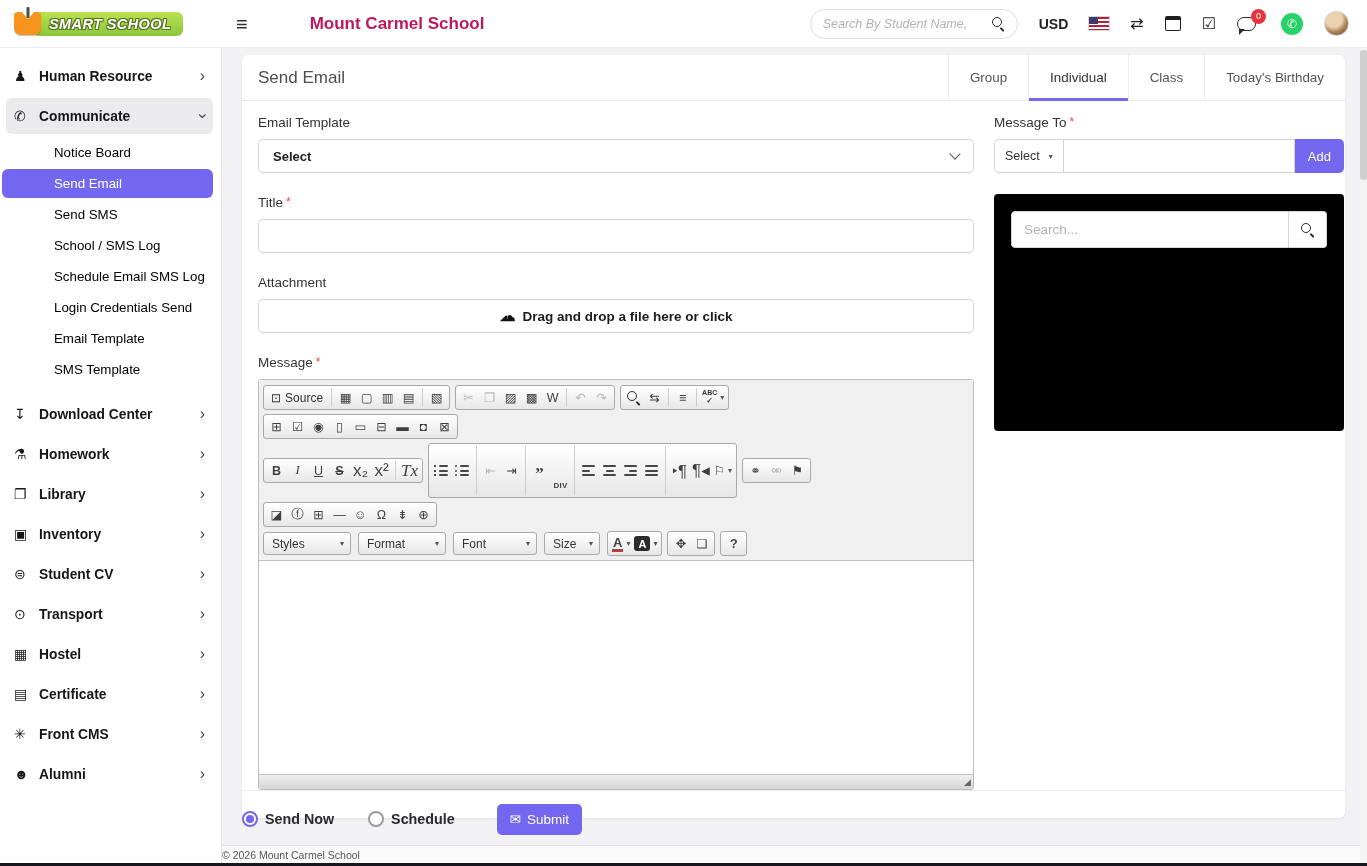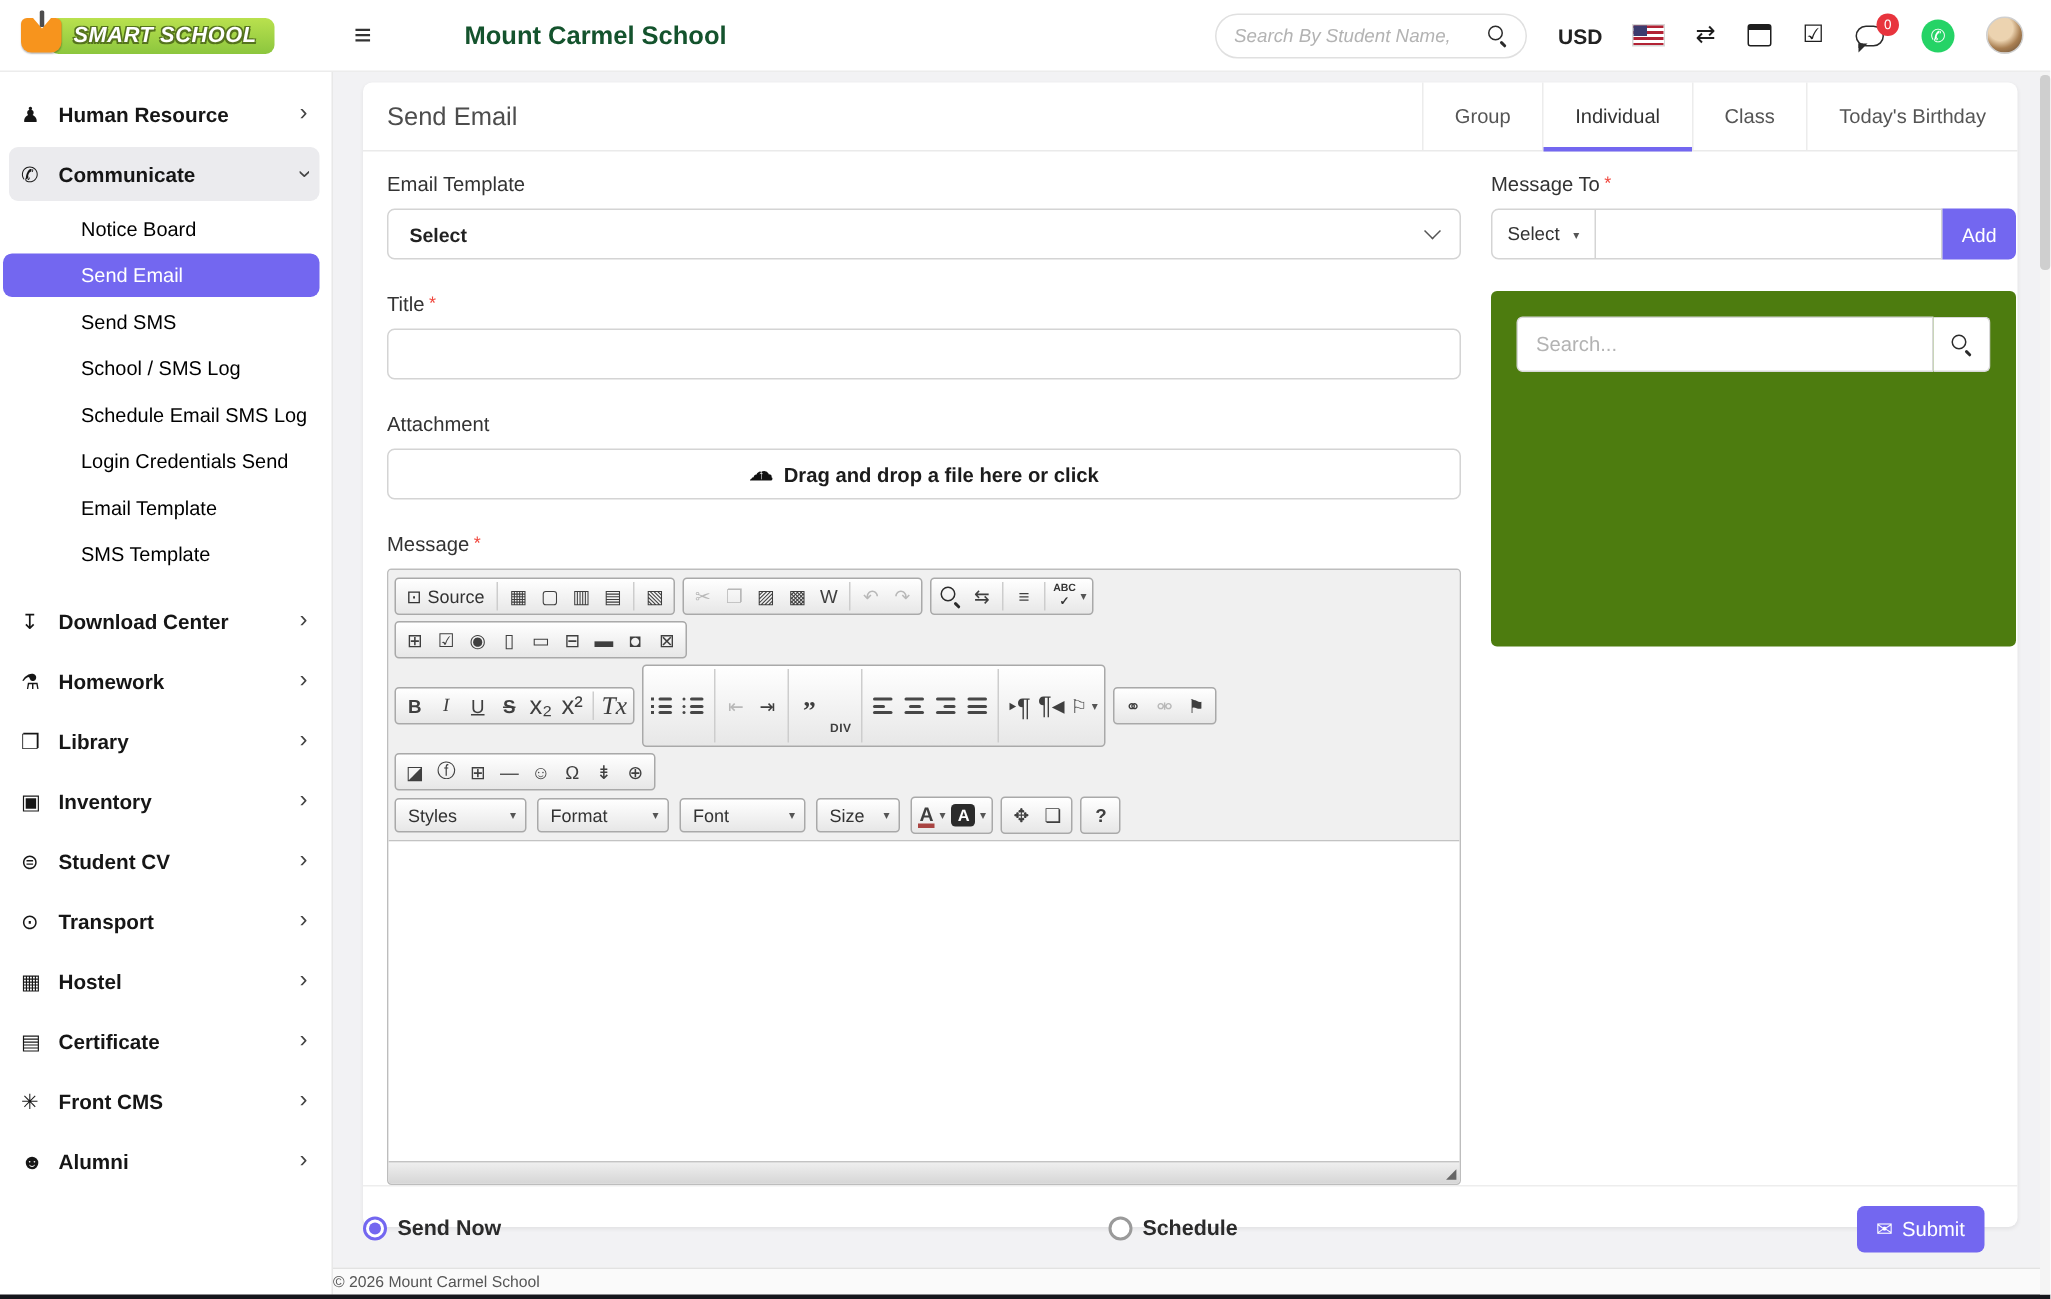--- a/index.html
+++ b/index.html
@@ -15,21 +15,21 @@
                border-radius:4px 4px 7px 7px; z-index:2; box-shadow:0 1px 1px rgba(0,0,0,.25); }
   .logo-book::before { content:""; position:absolute; top:0; left:50%; transform:translateX(-50%);
                border-left:6px solid transparent; border-right:6px solid transparent; border-top:7px solid #fff; }
   .logo-book::after { content:""; position:absolute; top:-5px; left:50%; width:3px; height:11px;
                background:#4d4d4d; transform:translateX(-50%); border-radius:1px; }
   .logo-pill { margin-left:-8px; background:linear-gradient(#b9e14e,#8cc63e); border-radius:6px;
                padding:4px 12px 4px 16px; font-size:14.5px; font-weight:bold; font-style:italic;
                color:#fff; letter-spacing:.4px; white-space:nowrap;
                text-shadow:-1px -1px 0 #55731e, 1px -1px 0 #55731e, -1px 1px 0 #55731e, 1px 1px 0 #55731e; }
   .hamburger { margin-left:14px; font-size:20px; color:#333; cursor:pointer; line-height:1; }
-  .school-name { font-size:17px; font-weight:bold; color:#14532d; margin-left:26px;padding-left:36px; }
+  .school-name { font-size:17px; font-weight:bold; color:#be185d; margin-left:26px;padding-left:36px; }
   .top-right { margin-left:auto; display:flex; align-items:center; gap:21px; padding-right:18px; }
   .top-search { position:relative; width:208px; height:30px; border:1px solid #e0e0e0;
                 border-radius:16px; display:flex; align-items:center; padding:0 12px; background:#fff; }
   .top-search input { border:0; outline:0; flex:1; font-size:12.5px; color:#444; background:transparent; min-width:0;font-style:italic; }
   ::placeholder { color:#b3b3b3; }
   .currency { font-size:14px; font-weight:bold; color:#222; cursor:pointer; }
   .hicon { font-size:16px; color:#1e1e1e; cursor:pointer; line-height:1; }
   .flag { width:20px; height:13px; display:inline-block; position:relative; cursor:pointer;
           background:repeating-linear-gradient(#b22234 0 2px, #fff 2px 4px); box-shadow:0 0 0 1px #d8d8d8; }
   .flag::before { content:""; position:absolute; left:0; top:0; width:9px; height:7px; background:#3c3b6e; }
@@ -143,30 +143,30 @@
 
   
   .mt-row { display:flex; height:34px; }
   .mt-select { border:1px solid #d4d4d4; border-radius:5px 0 0 5px; background:#fff; padding:0 10px;
                font-size:12.5px; color:#333; display:flex; align-items:center; gap:6px; cursor:pointer;
                font-family:inherit; }
   .mt-input { flex:1; border:1px solid #d4d4d4; border-left:0; outline:0; padding:0 10px;
               font-size:13.5px; min-width:0; border-radius:0; }
   .mt-add { background:#7367f0; color:#fff; border:0; border-radius:0 5px 5px 0; font-size:13px;
             padding:0 13px; cursor:pointer; font-family:inherit; }
-  .search-panel { background:#4d7c0f; border-radius:4px; margin-top:21px; height:237px; padding:17px; }
+  .search-panel { background:#000000; border-radius:4px; margin-top:21px; height:237px; padding:17px; }
   .sp-row { display:flex; height:37px; }
   .sp-row input { flex:1; border:1px solid #d8d8d8; border-radius:4px 0 0 4px; padding:0 12px;
                   font-size:13.5px; outline:0; background:#fff; min-width:0; }
   .sp-btn { width:38px; border:1px solid #d8d8d8; border-left:0; border-radius:0 4px 4px 0;
             background:#fff; display:flex; align-items:center; justify-content:center; cursor:pointer; }
 
   
   .card-foot { flex:none; height:57px; border-top:1px solid #ededed; display:flex; align-items:center;
-               justify-content:space-between; padding-right:22px; gap:1px; }
+               justify-content:flex-start; padding-right:22px; gap:34px; }
   .radio-wrap { display:inline-flex; align-items:center; gap:7px; cursor:pointer;
                 font-size:14.3px; color:#2b2b2b; font-weight:bold; }
   .radio { width:16px; height:16px; border-radius:50%; border:2px solid #9a9a9a; display:inline-block;
            position:relative; background:#fff; flex:none; }
   .radio.checked { border-color:#7367f0; }
   .radio.checked::after { content:""; position:absolute; inset:2px; background:#7367f0; border-radius:50%; }
   .submit { display:inline-flex; align-items:center; gap:6px; background:#7367f0; color:#fff; border:0;
             border-radius:5px; height:31px; padding:0 13px; font-size:13.5px; cursor:pointer;
             font-family:inherit; margin-left:8px; }
 

